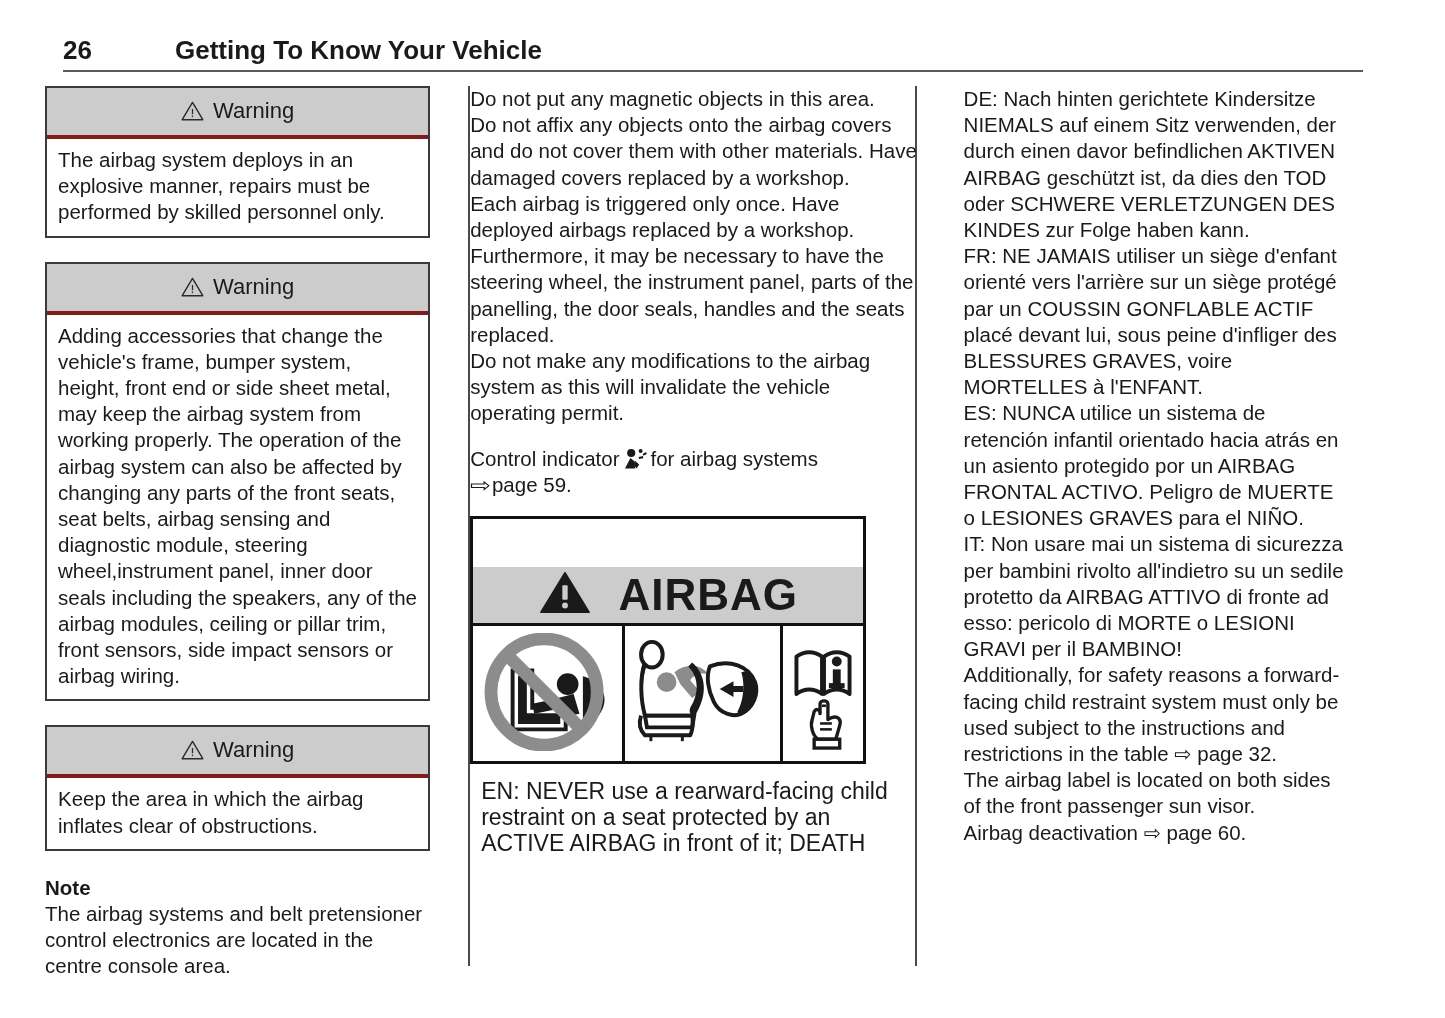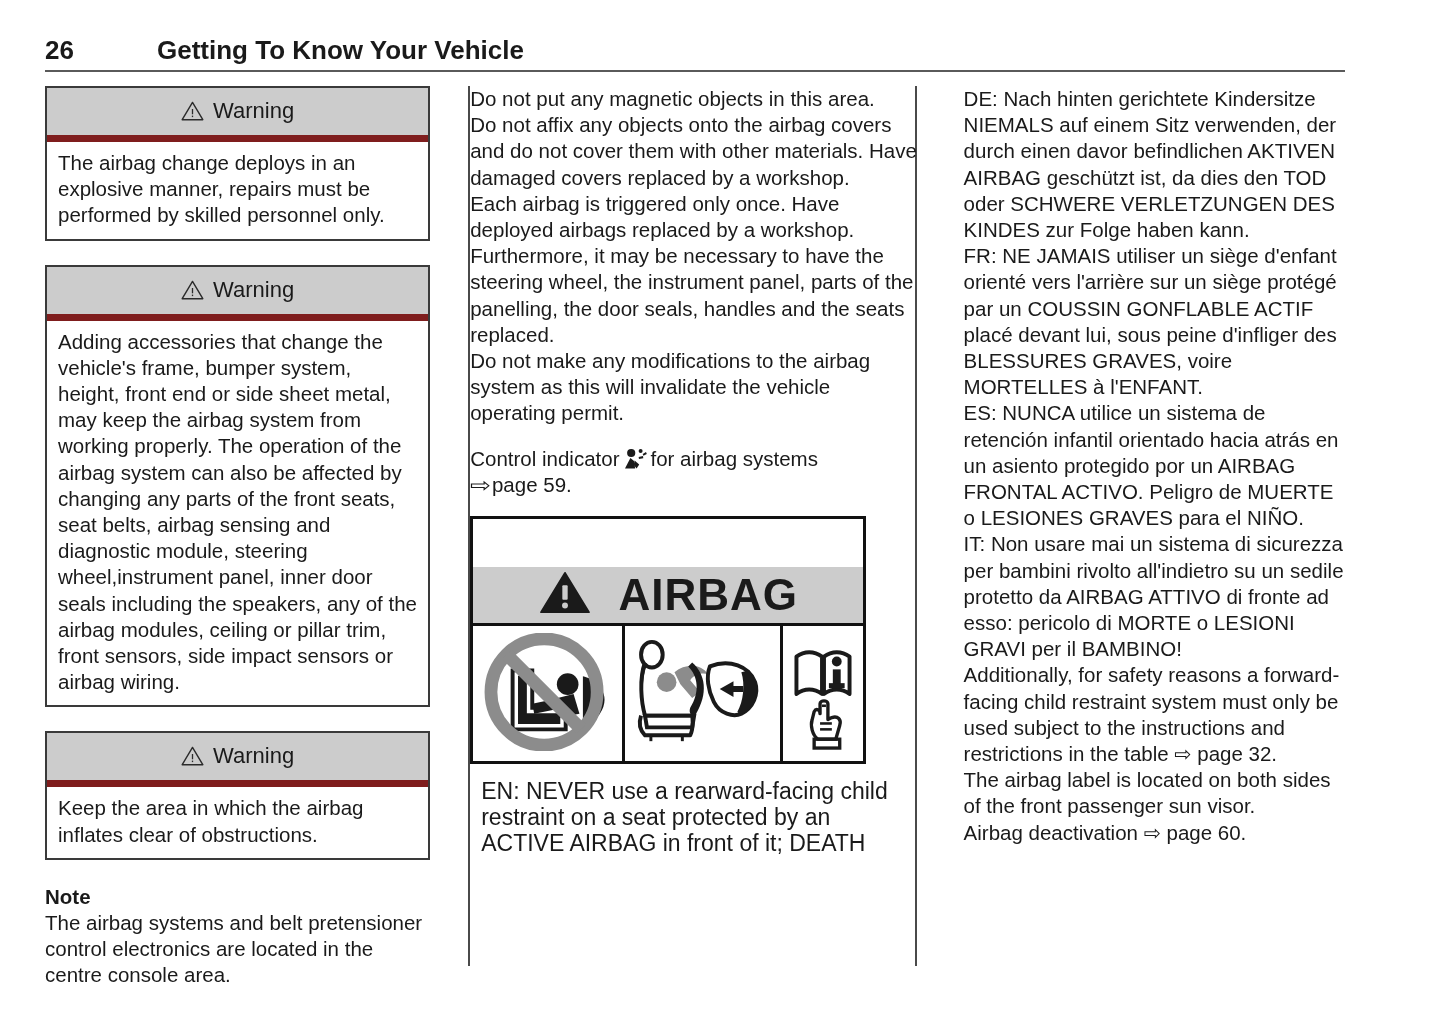--- a/index.html
+++ b/index.html
@@ -12,21 +12,21 @@
     height: 1018px;
     font-family: "Liberation Sans", sans-serif;
     color: #1a1a1a;
     position: relative;
     overflow: hidden;
   }
 
   
   .page-header {
     position: absolute;
-    left: 45px;
+    left: 63px;
     top: 34px;
     width: 1300px;
     height: 36px;
     border-bottom: 2px solid #5a5a5a;
     display: flex;
     align-items: flex-start;
   }
   .page-number {
     font-size: 26px;
     font-weight: bold;
@@ -69,21 +69,21 @@
 
   
   .warning-box {
     border: 2px solid #3a3a3a;
     margin-bottom: 24px;
     background: #ffffff;
     box-sizing: border-box;
   }
   .warning-head {
     background: #cccccc;
-    border-bottom: 7px solid #7f1d1d;
+    border-bottom: 4px solid #7f1d1d;
     text-align: center;
     font-size: 22px;
     padding: 10px 0 11px 0;
     display: flex;
     align-items: center;
     justify-content: center;
     gap: 9px;
   }
   .warn-tri {
     display: inline-block;
@@ -200,21 +200,21 @@
       <div class="warning-head">
         <span class="warn-tri">
           <svg viewBox="0 0 23 20" width="23" height="20" aria-hidden="true">
             <path d="M11.5 1.4 L21.8 18.7 L1.2 18.7 Z" fill="none" stroke="#2b2b2b" stroke-width="1.4" stroke-linejoin="round"></path>
             <rect x="10.85" y="8.0" width="1.3" height="5.3" fill="#2b2b2b"></rect>
             <rect x="10.85" y="14.6" width="1.3" height="1.5" fill="#2b2b2b"></rect>
           </svg>
         </span>
         <span>Warning</span>
       </div>
-      <div class="warning-body">The airbag change deploys in an explosive manner, repairs must be performed by skilled personnel only.</div>
+      <div class="warning-body">The airbag system deploys in an explosive manner, repairs must be performed by skilled personnel only.</div>
     </div>
 
     <div class="warning-box">
       <div class="warning-head">
         <span class="warn-tri">
           <svg viewBox="0 0 23 20" width="23" height="20" aria-hidden="true">
             <path d="M11.5 1.4 L21.8 18.7 L1.2 18.7 Z" fill="none" stroke="#2b2b2b" stroke-width="1.4" stroke-linejoin="round"></path>
             <rect x="10.85" y="8.0" width="1.3" height="5.3" fill="#2b2b2b"></rect>
             <rect x="10.85" y="14.6" width="1.3" height="1.5" fill="#2b2b2b"></rect>
           </svg>

